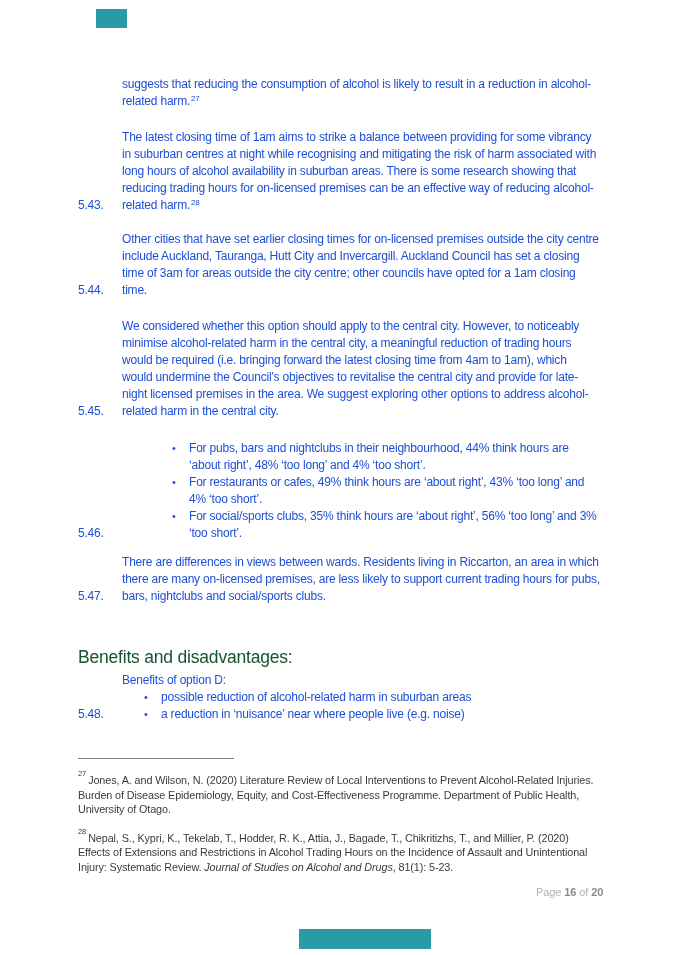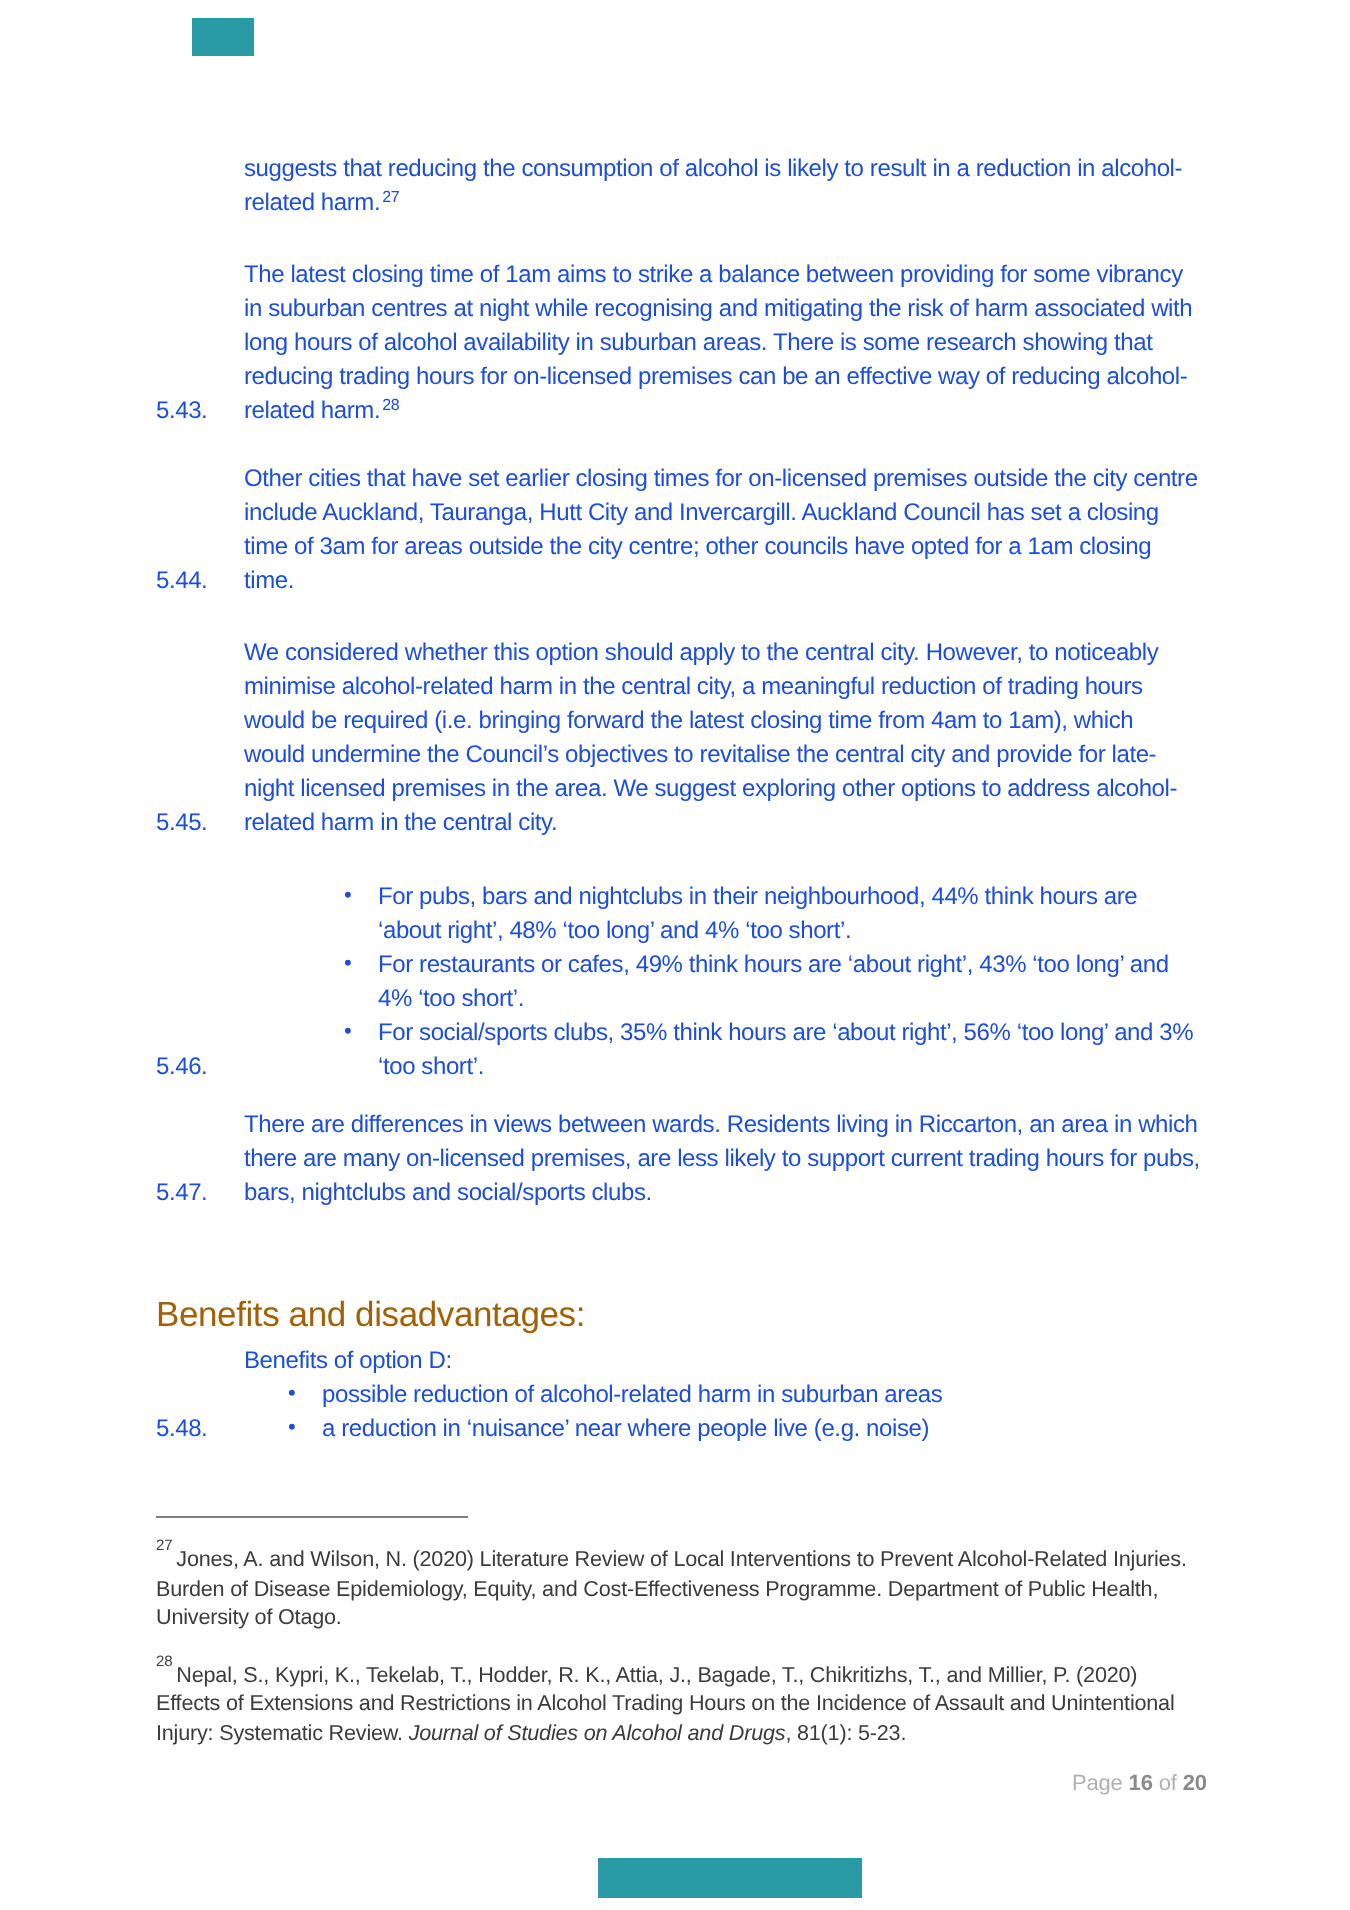--- a/index.html
+++ b/index.html
@@ -95,21 +95,21 @@
         </div>
       </div>
     </div>
   </div>
 
   <div class="para bodytext p547">
     <span class="pnum">5.47.</span>
     <div class="ptext">There are differences in views between wards. Residents living in Riccarton, an area in which there are many on-licensed premises, are less likely to support current trading hours for pubs, bars, nightclubs and social/sports clubs.</div>
   </div>
 
-  <div class="section-heading" style="color: #a16207;">Benefits and disadvantages:</div>
+  <div class="section-heading" style="color: #14532d;">Benefits and disadvantages:</div>
 
   <div class="para bodytext p548">
     <span class="pnum">5.48.</span>
     <div class="ptext">
       <span>Benefits of option D:</span>
       <div class="bullets">
         <div class="bullet-row">
           <span class="bullet-dot">•</span>
           <span class="bullet-text">possible reduction of alcohol-related harm in suburban areas</span>
         </div>

